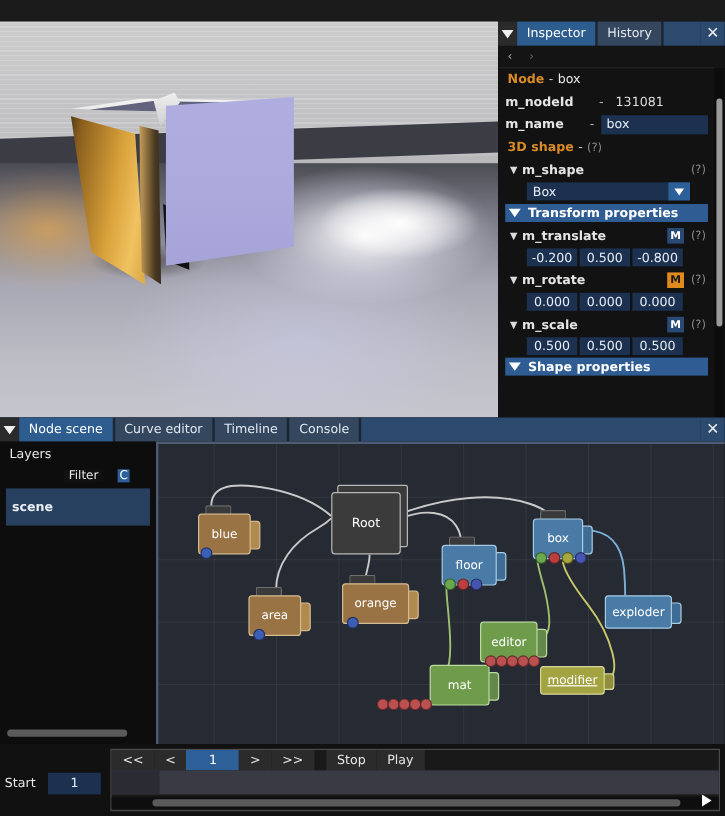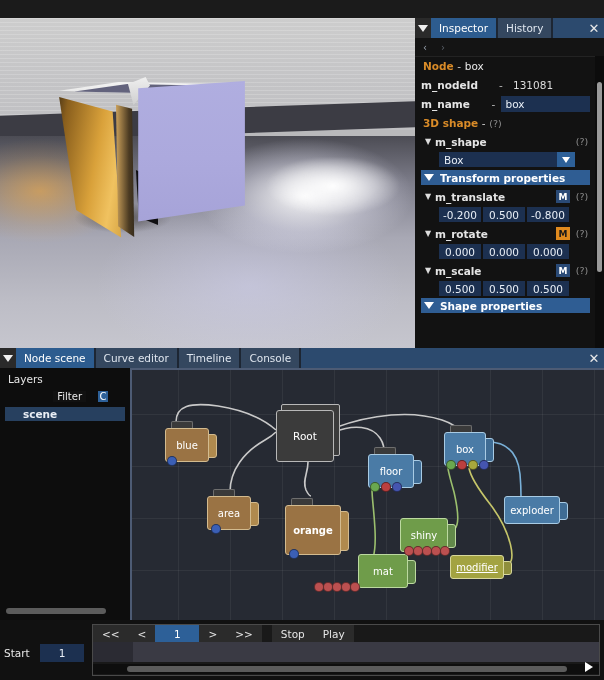--- a/index.html
+++ b/index.html
@@ -197,22 +197,22 @@
   .dock-tabbar { position:relative; height:20px; background:#1d2633; display:flex; }
   .layers-pane {
     position:absolute; left:0; top:20px; width:130px; bottom:60px; background:#0d0d0d;
   }
   .layers-title { font-size:10.5px; color:#e6e6e6; padding:5px 0 4px 8px; }
   .filter-row { display:flex; height:14px; margin: 0 22px; align-items:center;gap:12px; }
   .filter-input { flex:1; background:#1c3050; }
   .filter-btn { padding:0 4px; font-size:10px; color:#e8e8e8; background:#111; display:flex;align-items:center;}
   .filter-c { width:10px; background:#2d6098; color:#fff; font-size:10px; display:flex;align-items:center;justify-content:center; overflow:hidden;}
   .layer-item {
-    margin: 4px 5px 0 5px; height:14px; background:#27405f; color:#e9eef5;
-    font-size:10.5px; display:flex; align-items:center; padding-left:18px; font-weight:bold;
+    margin: 4px 5px 0 5px; height:31px; background:#27405f; color:#e9eef5;
+    font-size:10.5px; display:flex; align-items:center; padding-left:5px; font-weight:bold;
   }
   .layers-hscroll { position:absolute; left:6px; bottom:6px; width:100px; height:6px; background:#5b5b5b; border-radius:3px;}
 
   .graph {
     position:absolute; left:130px; top:20px; right:0; bottom:60px;
     background:#262a33; overflow:hidden;
     border-left: 2px solid #4d5b74; border-top: 2px solid #4d5b74;
     box-sizing: border-box;
   }
   .graph-grid {
@@ -458,21 +458,21 @@
           <div class="node root" style="left: 144px; top: 40px; width: 58px; height: 52px;">
             <div class="rootback"></div>
             <div class="body">Root</div>
           </div>
           <div class="node" style="left: 75px; top: 126px; width: 44px; height: 34px;">
             <div class="tabtop"></div>
             <div class="shadowtab"></div>
             <div class="body">area</div>
             <div class="port" style="background: rgb(59, 95, 181); left: 4px; bottom: -4px;"></div>
           </div>
-          <div class="node" style="left: 153px; top: 135px; width: 56px; height: 50px; font-weight: bold;">
+          <div class="node" style="left: 153px; top: 116px; width: 56px; height: 34px;">
             <div class="tabtop"></div>
             <div class="shadowtab"></div>
             <div class="body">orange</div>
             <div class="port" style="background: rgb(59, 95, 181); left: 4px; bottom: -4px;"></div>
           </div>
           <div class="node blue" style="left: 236px; top: 84px; width: 46px; height: 34px;">
             <div class="tabtop"></div>
             <div class="shadowtab"></div>
             <div class="body">floor</div>
             <div class="port" style="background: rgb(106, 168, 79); left: 2px; bottom: -4px;"></div>
@@ -487,21 +487,21 @@
             <div class="port" style="background: rgb(187, 63, 63); left: 13px; bottom: -4px;"></div>
             <div class="port" style="background: rgb(168, 168, 60); left: 24px; bottom: -4px;"></div>
             <div class="port" style="background: rgb(69, 85, 176); left: 35px; bottom: -4px;"></div>
           </div>
           <div class="node blue" style="left: 372px; top: 126px; width: 56px; height: 28px;">
             <div class="shadowtab"></div>
             <div class="body">exploder</div>
           </div>
           <div class="node green" style="left: 268px; top: 148px; width: 48px; height: 34px;">
             <div class="shadowtab"></div>
-            <div class="body">shiny</div>
+            <div class="body">editor</div>
             <div class="port" style="background: rgb(187, 80, 80); left: 4px; bottom: -4px;"></div>
             <div class="port" style="background: rgb(187, 80, 80); left: 13px; bottom: -4px;"></div>
             <div class="port" style="background: rgb(187, 80, 80); left: 22px; bottom: -4px;"></div>
             <div class="port" style="background: rgb(187, 80, 80); left: 31px; bottom: -4px;"></div>
             <div class="port" style="background: rgb(187, 80, 80); left: 40px; bottom: -4px;"></div>
           </div>
           <div class="node olive" style="left: 318px; top: 185px; width: 54px; height: 24px;">
             <div class="shadowtab"></div>
             <div class="body">modifier</div>
           </div>

